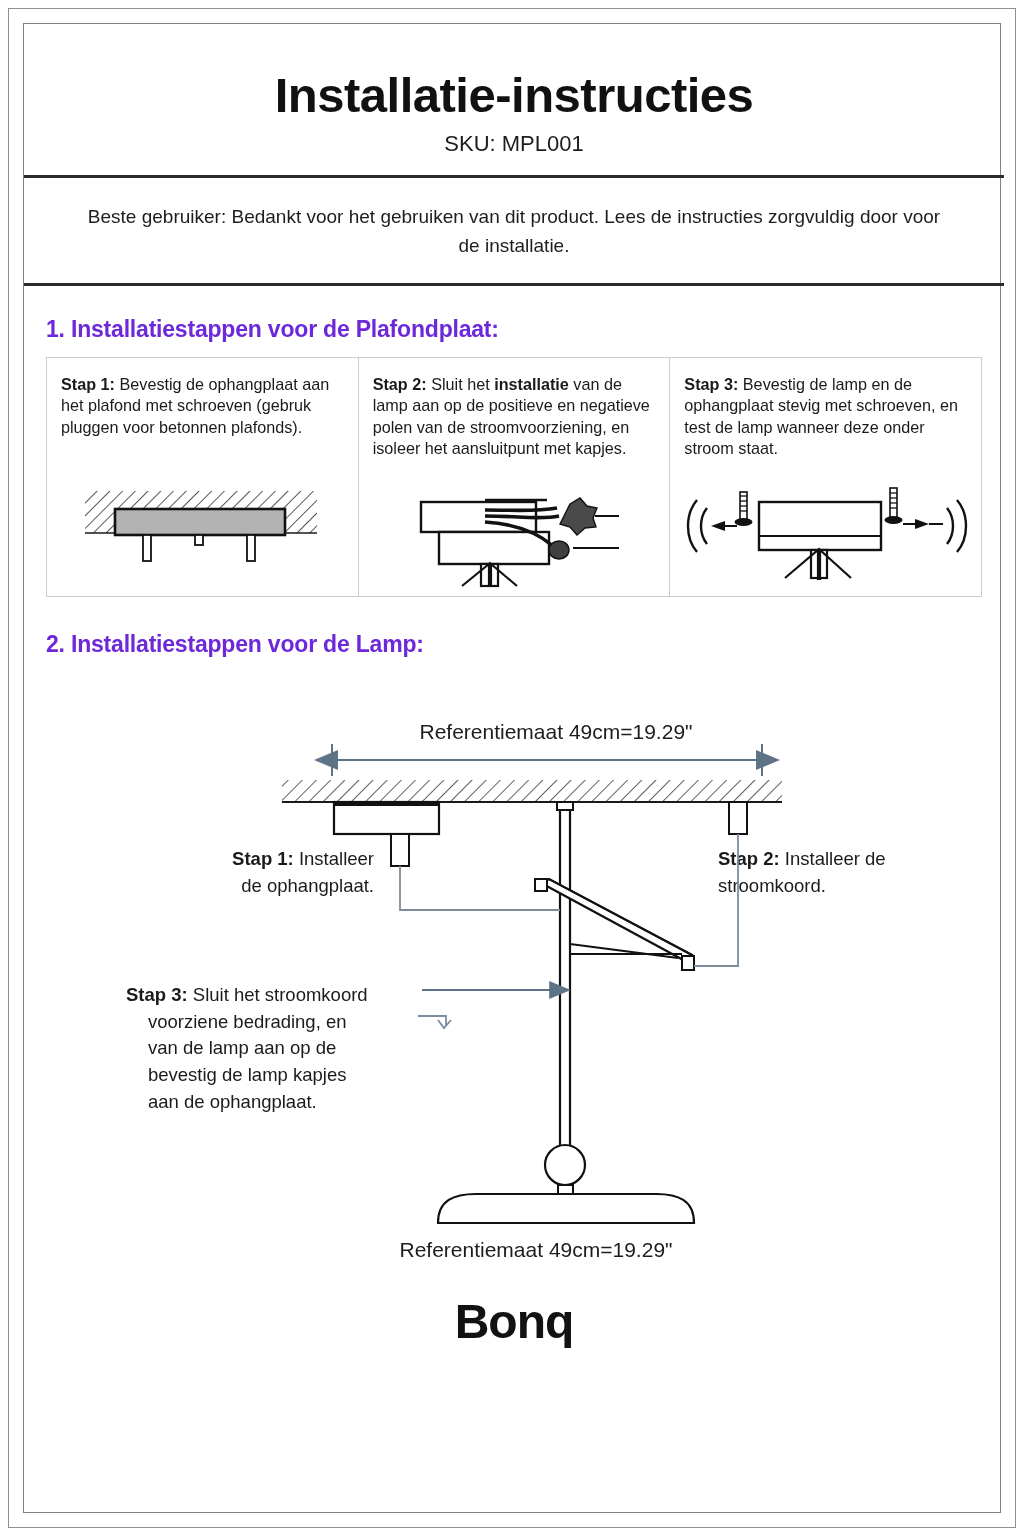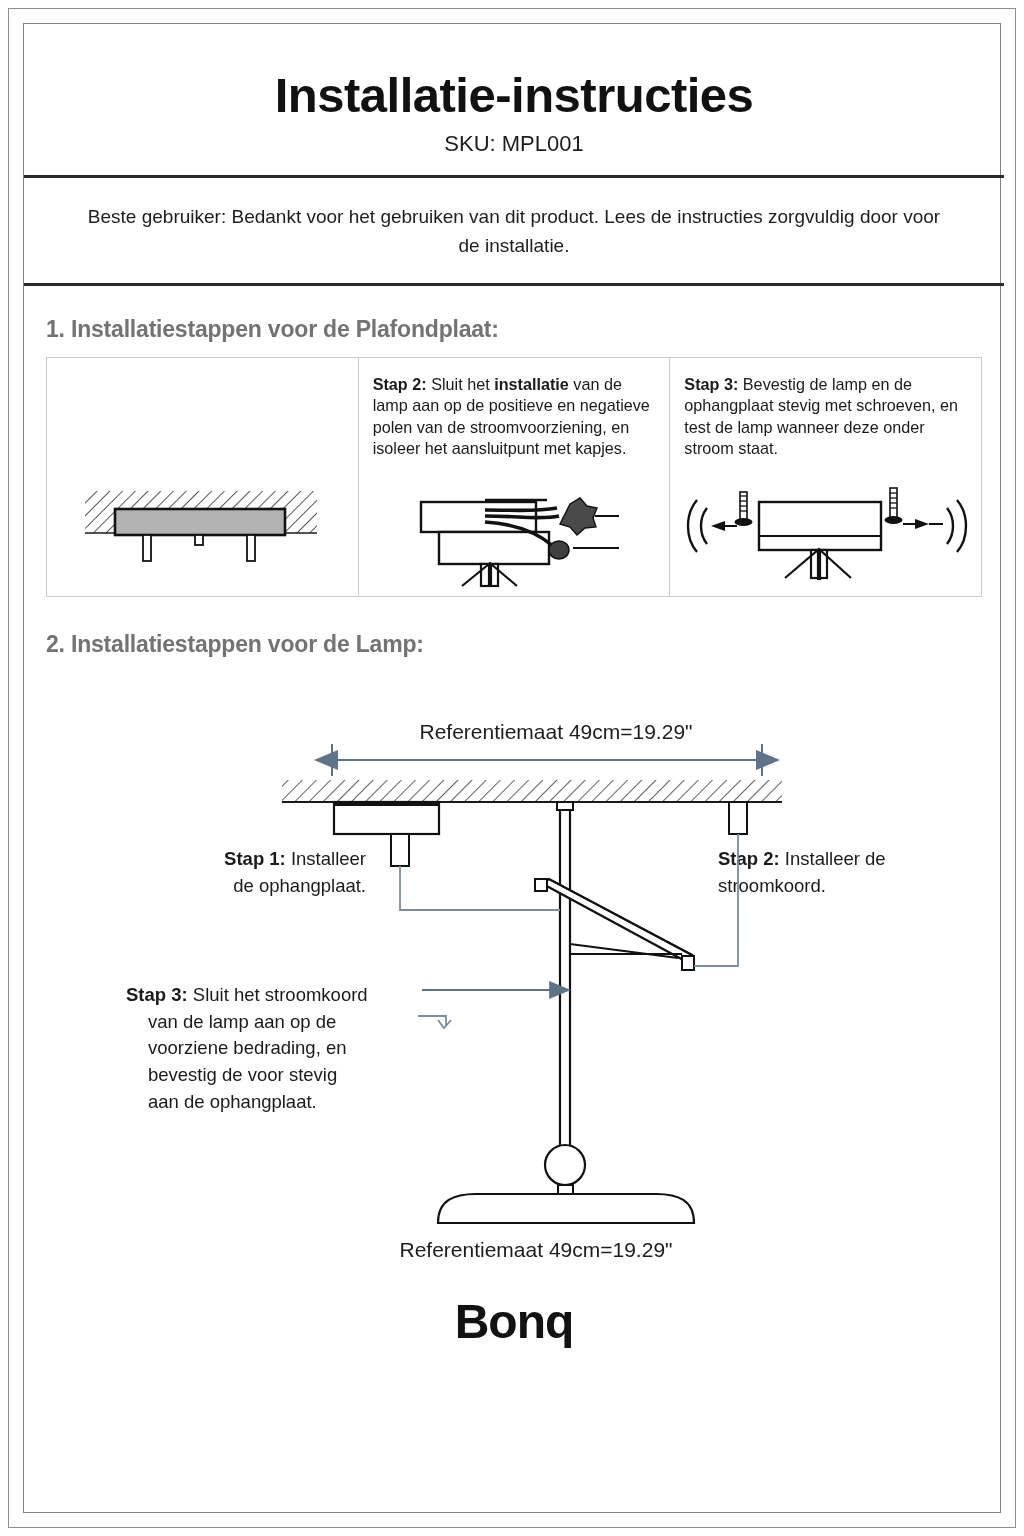--- a/index.html
+++ b/index.html
@@ -65,21 +65,21 @@
   .intro-text {
     font-size: 19px;
     line-height: 1.55;
     color: #1d1d1d;
   }
 
   
   .section-heading {
     font-size: 23px;
     font-weight: 700;
-    color: #737373;
+    color: #6d28d9;
     margin: 30px 0 14px 22px;
     letter-spacing: -0.2px;
   }
   .section-heading-2 {
     margin-top: 34px;
     margin-bottom: 10px;
   }
 
   
   .steps-row {
@@ -137,21 +137,21 @@
 
   .callout {
     position: absolute;
     font-size: 18.5px;
     line-height: 1.45;
     color: #1b1b1b;
   }
   .callout b { font-weight: 700; }
 
   .callout-s1 {
-    left: 90px; top: 178px;
+    left: 98px; top: 178px;
     width: 230px;
     text-align: right;
   }
   .callout-s2 {
     left: 672px; top: 178px;
     width: 250px;
     text-align: left;
   }
   .callout-s3 {
     left: 80px; top: 314px;
@@ -186,20 +186,23 @@
 
       <div class="intro-block">
         <div class="intro-text">Beste gebruiker: Bedankt voor het gebruiken van dit product. Lees de instructies zorgvuldig door voor de installatie.</div>
       </div>
 
       <div class="section-heading">1. Installatiestappen voor de Plafondplaat:</div>
 
       <div class="steps-row">
 
         <div class="step-box step-box-1">
+          <div class="step-text">
+            <b>Stap 1:</b><span> Bevestig de ophangplaat aan het plafond met schroeven (gebruk pluggen voor betonnen plafonds).</span>
+          </div>
           <div class="step-figure">
             <svg width="250" height="105" viewBox="0 0 250 105">
               <defs>
                 <pattern id="hatchA" width="9" height="9" patternTransform="rotate(45)" patternUnits="userSpaceOnUse">
                   <line x1="0" y1="0" x2="0" y2="9" stroke="#2b2b2b" stroke-width="1.6"></line>
                 </pattern>
               </defs>
 
               <rect x="8" y="6" width="232" height="42" fill="url(#hatchA)"></rect>
               <line x1="8" y1="48" x2="240" y2="48" stroke="#1a1a1a" stroke-width="1.6"></line>
@@ -301,23 +304,23 @@
           <span>de ophangplaat.</span>
         </div>
 
         <div class="callout callout-s2">
           <b>Stap 2:</b><span> Installeer de</span><br>
           <span class="cl-ind">stroomkoord.</span>
         </div>
 
         <div class="callout callout-s3">
           <b>Stap 3:</b><span> Sluit het stroomkoord</span>
+          <span class="cl-ind">voorziene bedrading, en</span>
           <span class="cl-ind">van de lamp aan op de</span>
-          <span class="cl-ind">voorziene bedrading, en</span>
-          <span class="cl-ind">bevestig de voor stevig</span>
+          <span class="cl-ind">bevestig de lamp kapjes</span>
           <span class="cl-ind">aan de ophangplaat.</span>
         </div>
 
         <svg width="980" height="600" viewBox="0 0 980 600" style="position:absolute; left:0; top:0;">
           <defs>
             <pattern id="hatchB" width="10" height="10" patternTransform="rotate(45)" patternUnits="userSpaceOnUse">
               <line x1="0" y1="0" x2="0" y2="10" stroke="#2b2b2b" stroke-width="1.5"></line>
             </pattern>
             <marker id="arrowL" markerWidth="12" markerHeight="10" refX="11" refY="5" orient="auto">
               <path d="M12,0 L12,10 L0,5 z" fill="#5f7387"></path>

